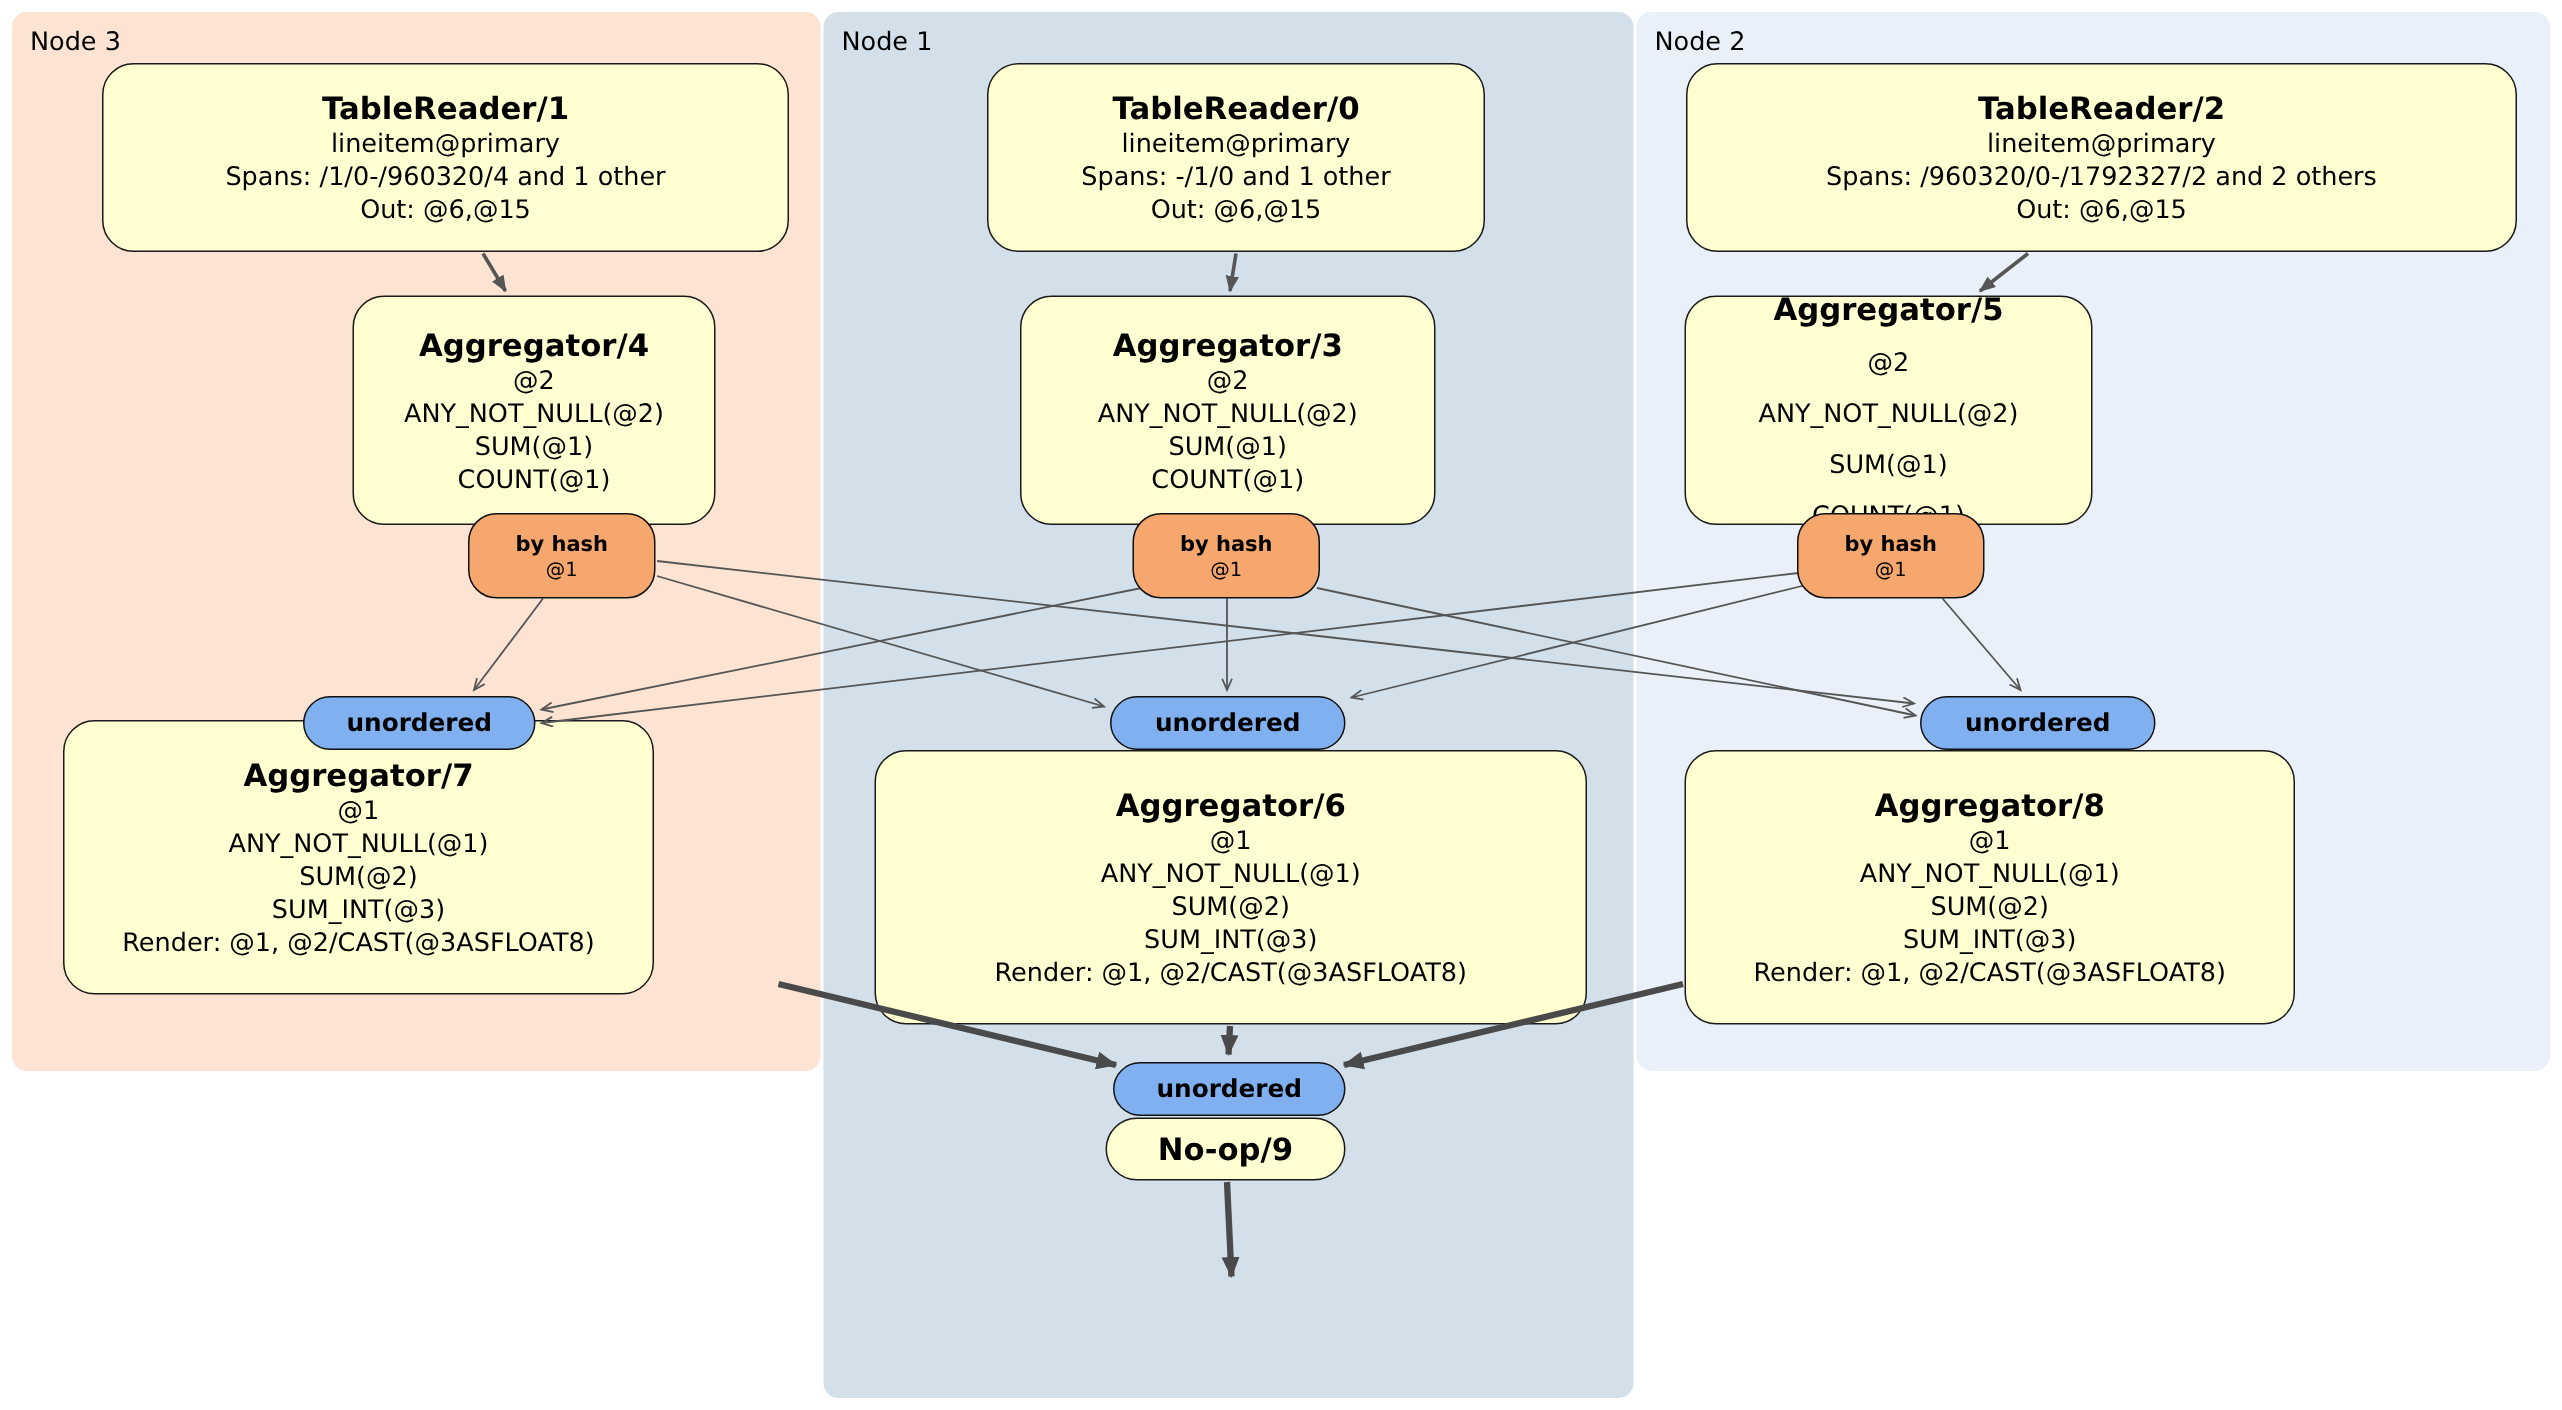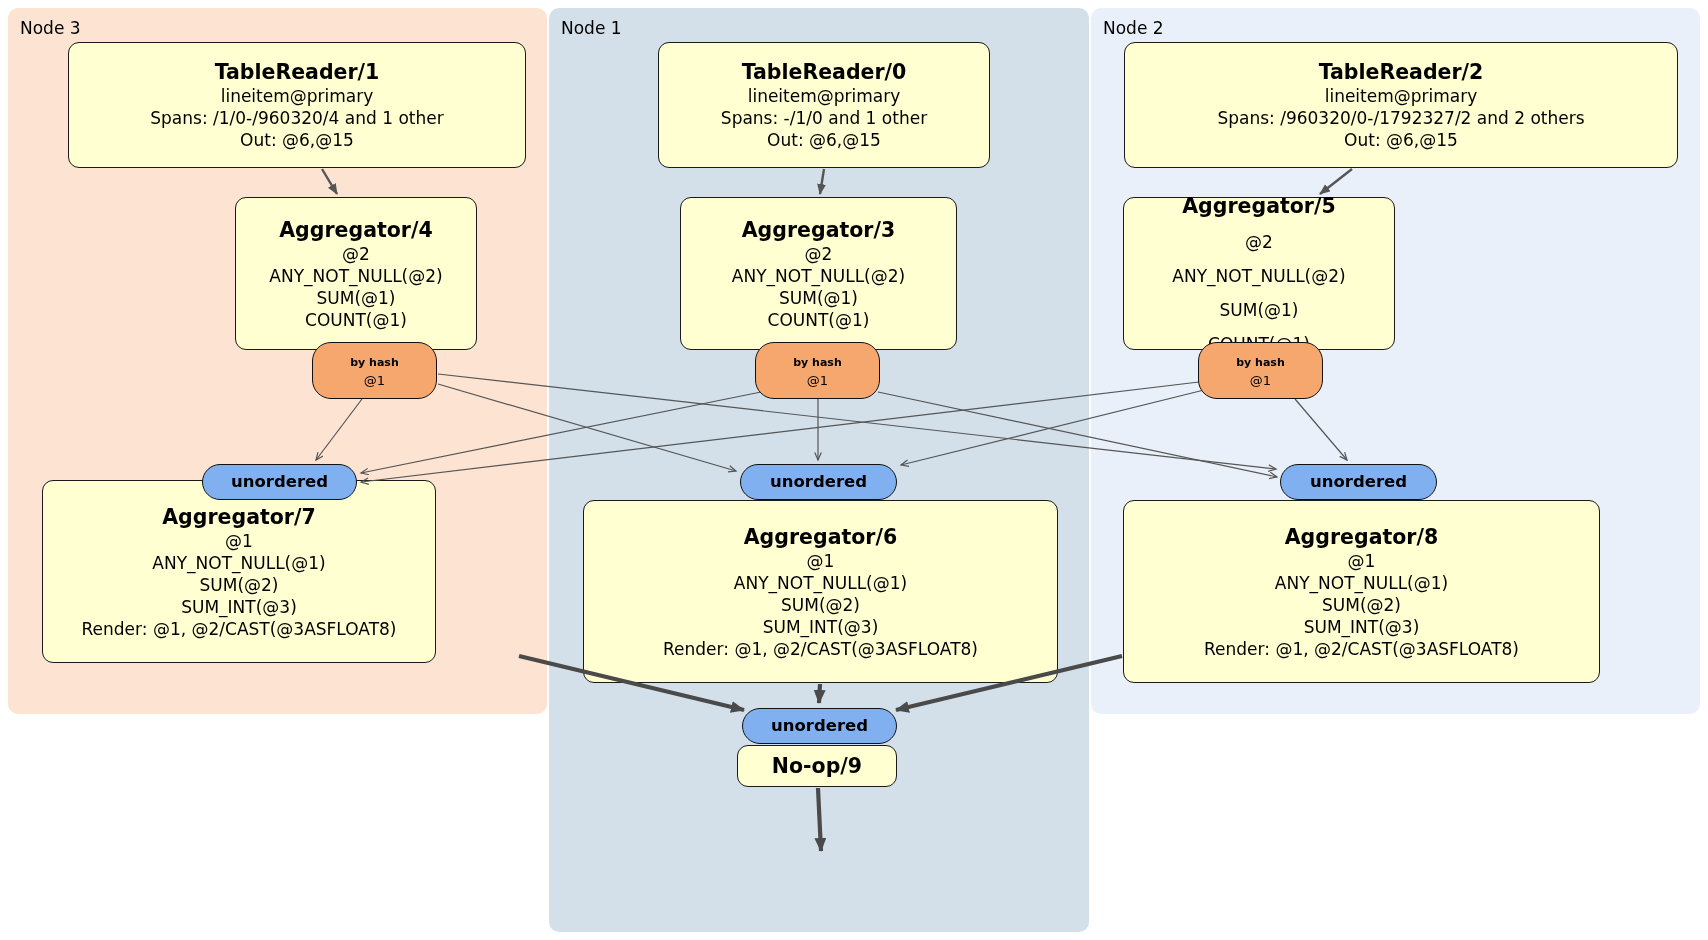--- a/index.html
+++ b/index.html
@@ -5,31 +5,31 @@
   html,body{margin:0;padding:0;background:#ffffff;}
   .canvas{
     position:relative;width:1708px;height:940px;overflow:hidden;
     font-family:"DejaVu Sans",sans-serif;color:#000;
   }
   .region{position:absolute;border-radius:10px;z-index:0;}
   .region-label{position:absolute;top:10px;left:12px;font-size:17px;color:#000;}
   .edges{position:absolute;left:0;top:0;z-index:3;pointer-events:none;}
   .proc{
     position:absolute;z-index:2;background:#ffffd2;border:1.6px solid #1a1a1a;
-    border-radius:11px;display:flex;flex-direction:column;justify-content:center;
+    border-radius:21px;display:flex;flex-direction:column;justify-content:center;
     align-items:center;text-align:center;box-sizing:border-box;
   }
   .proc-title{font-weight:bold;font-size:20.5px;line-height:26px;}
   .proc-line{font-size:17px;line-height:22px;white-space:nowrap;}
   .pill{
     position:absolute;z-index:4;border:1.6px solid #111;display:flex;flex-direction:column;
     justify-content:center;align-items:center;text-align:center;box-sizing:border-box;
   }
   .pill-hash{background:#f6a76e;border-radius:19px;}
-  .pill-hash .pill-label{font-weight:bold;font-size:11px;line-height:20px;}
+  .pill-hash .pill-label{font-weight:bold;font-size:14px;line-height:20px;}
   .pill-hash .pill-detail{font-size:13px;line-height:16px;}
   .pill-stream{background:#80b0f0;border-radius:18px;}
   .pill-stream .pill-label{font-weight:bold;font-size:16.5px;line-height:18px;text-align:right;}
 </style>
 </head>
 <body>
 
 <div class="canvas">
 
   <div class="region" style="left:8px;top:8px;width:539px;height:706px;background:#fce3d2;">
@@ -98,21 +98,21 @@
 
   <div class="proc" style="left:583px;top:500px;width:475px;height:183px;">
     <div class="proc-title">Aggregator/6</div>
     <div class="proc-line">@1</div>
     <div class="proc-line">ANY_NOT_NULL(@1)</div>
     <div class="proc-line">SUM(@2)</div>
     <div class="proc-line">SUM_INT(@3)</div>
     <div class="proc-line">Render: @1, @2/CAST(@3ASFLOAT8)</div>
   </div>
 
-  <div class="proc" style="left:1123px;top:500px;width:477px;height:183px;">
+  <div class="proc" style="left:1123px;top:500px;width:407px;height:183px;">
     <div class="proc-title">Aggregator/8</div>
     <div class="proc-line">@1</div>
     <div class="proc-line">ANY_NOT_NULL(@1)</div>
     <div class="proc-line">SUM(@2)</div>
     <div class="proc-line">SUM_INT(@3)</div>
     <div class="proc-line">Render: @1, @2/CAST(@3ASFLOAT8)</div>
   </div>
 
   <div class="proc" style="left:737px;top:745px;width:160px;height:42px;">
     <div class="proc-title">No-op/9</div>

